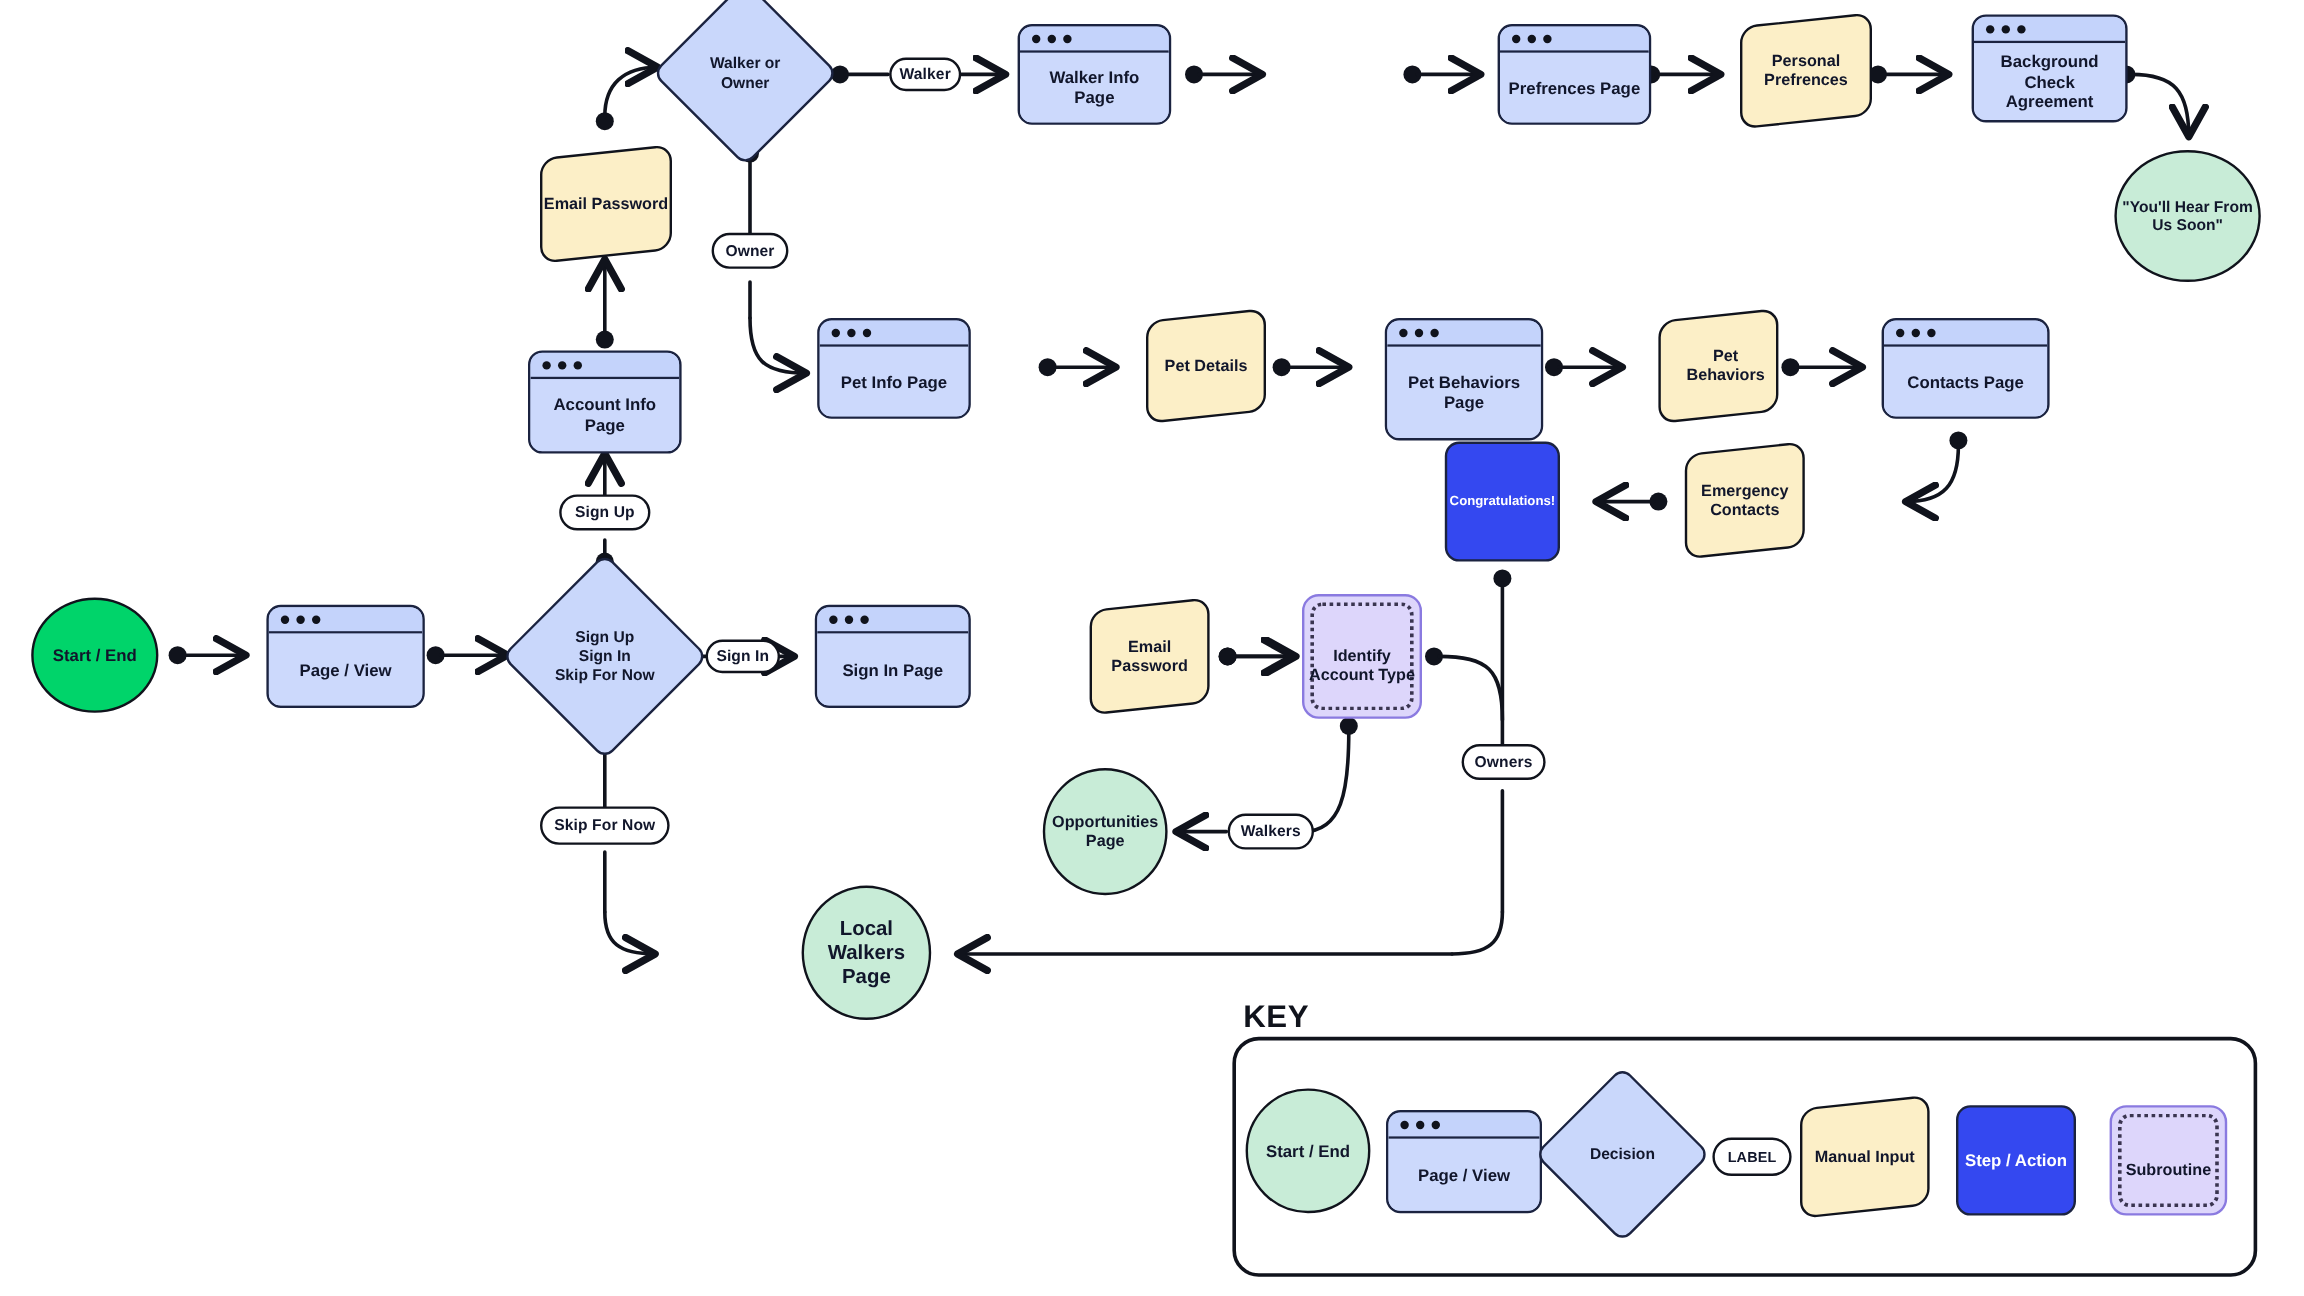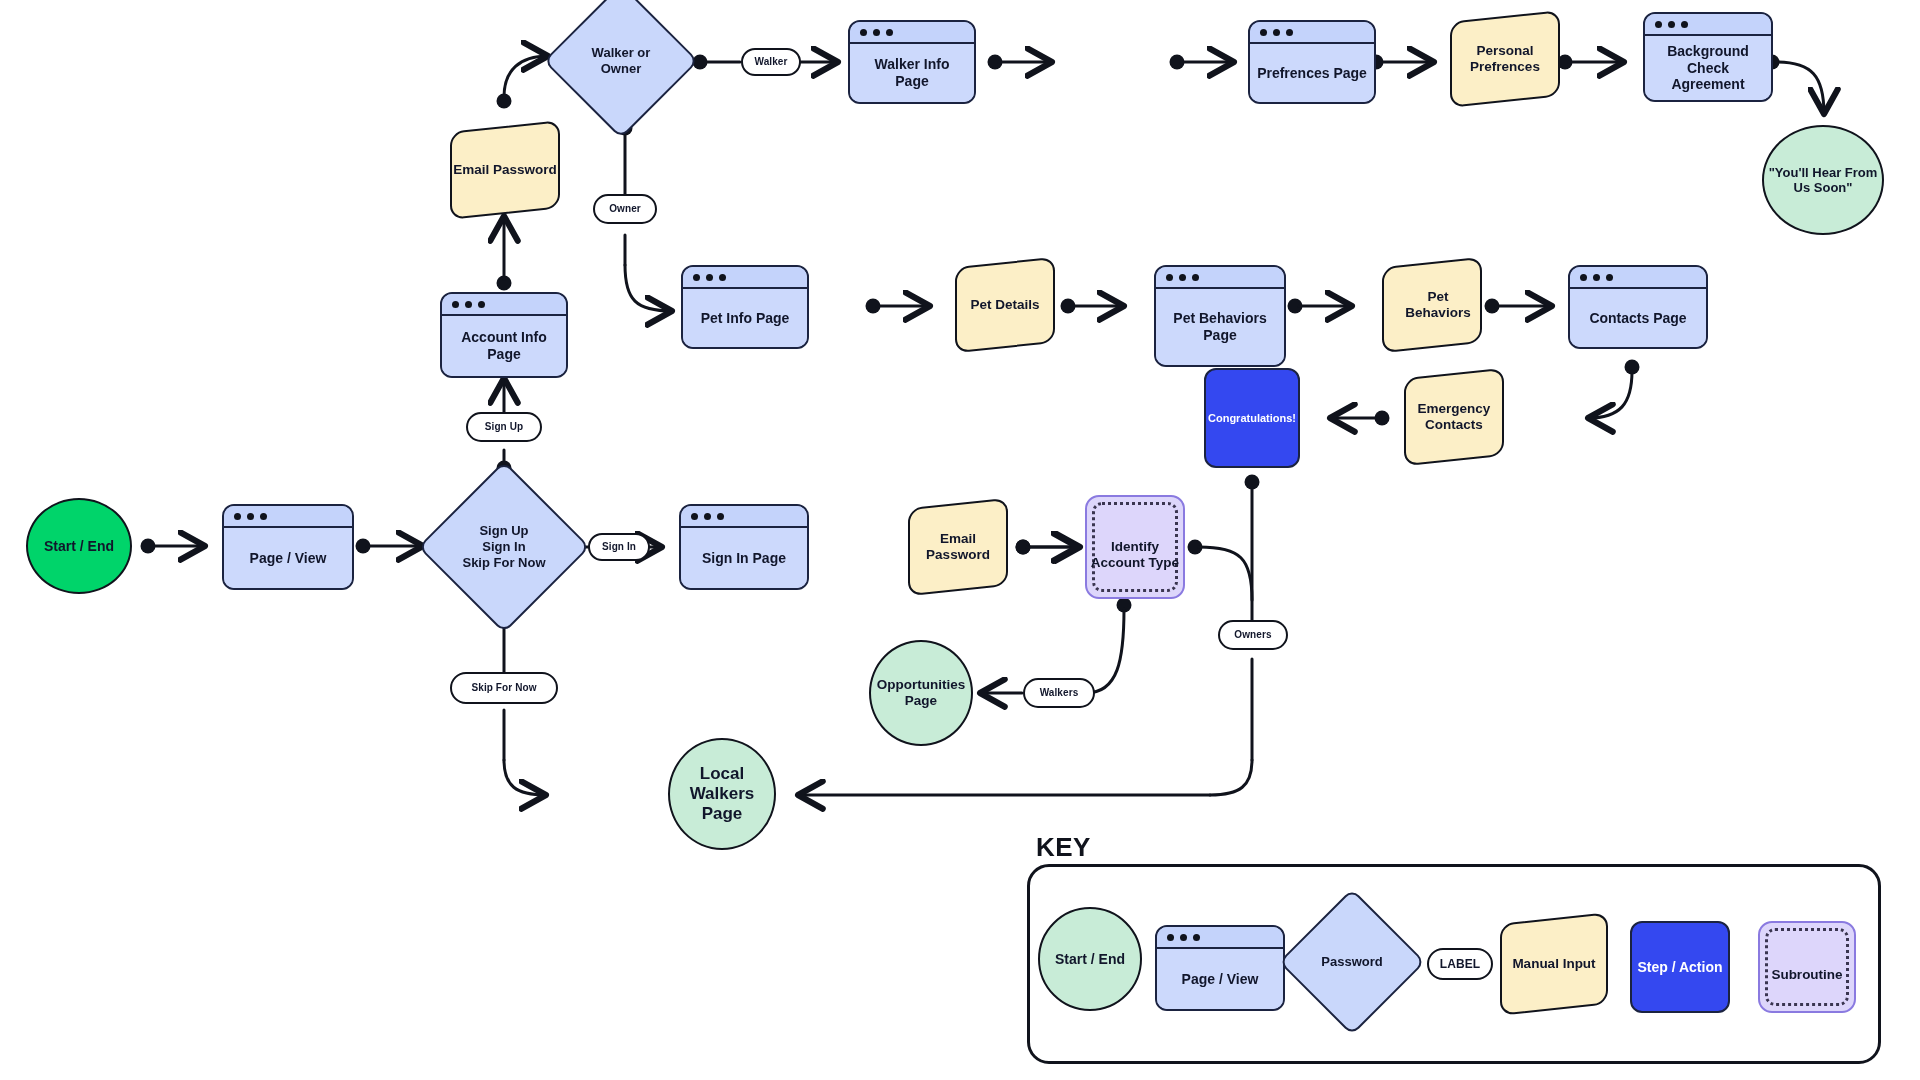--- a/index.html
+++ b/index.html
@@ -136,21 +136,21 @@
     z-index: 2;
     font-size: 13.5px;
     line-height: 1.2;
   }
 
   
   .n-label {
     border-radius: 999px;
     border: 2.5px solid #10131c;
     background: #ffffff;
-    font-size: 10px;
+    font-size: 13px;
     font-weight: bold;
     letter-spacing: 0.1px;
   }
 
   
   .n-step {
     border-radius: 12px;
     border: 2.5px solid #1b2340;
     background: #3448f0;
     color: #ffffff;
@@ -498,21 +498,21 @@
     <div class="titlebar">
       <span class="dot"></span>
       <span class="dot"></span>
       <span class="dot"></span>
     </div>
     <div class="pagebody">Page / View</div>
   </div>
 
   <div class="node n-decision key-item" style="left:1300px; top:910px; width:104px; height:104px;">
     <div class="dia"></div>
-    <div class="dlabel">Password</div>
+    <div class="dlabel">Decision</div>
   </div>
 
   <div class="node n-label key-item" style="left:1427px; top:948px; width:66px; height:32px; font-size:12px;">
     <span>LABEL</span>
   </div>
 
   <div class="node n-manual skew key-item" style="left:1500px; top:918px; width:108px; height:92px;">
     <div class="minner"></div>
     <div class="mlabel">Manual Input</div>
   </div>

